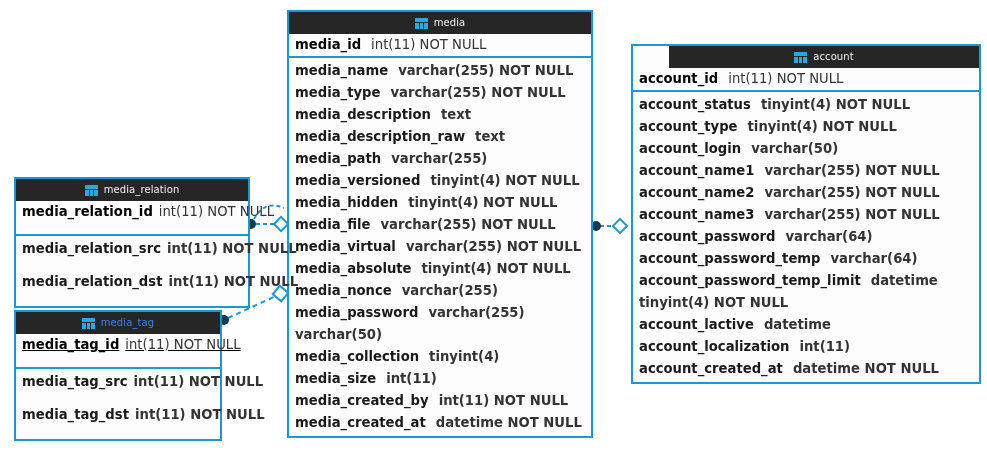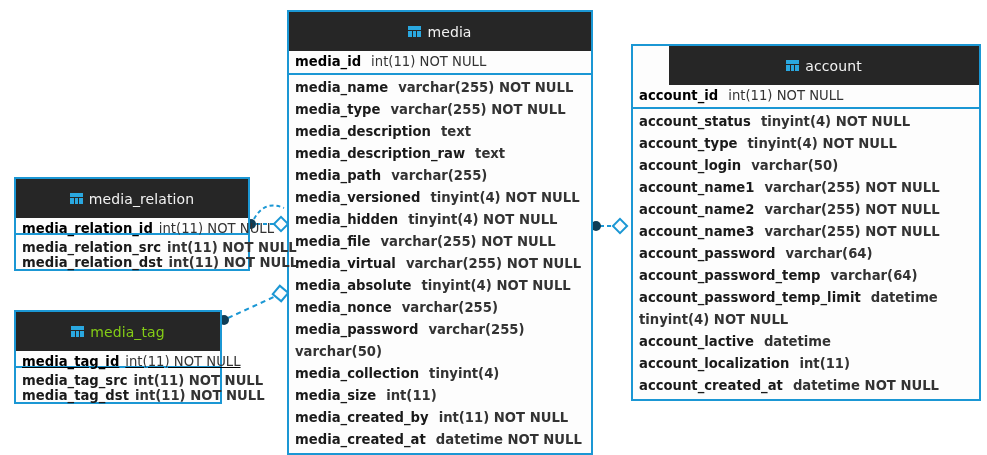--- a/index.html
+++ b/index.html
@@ -38,26 +38,26 @@
     position: absolute;
     border: 2px solid #1b97d4;
     background: #fdfdfd;
     box-sizing: border-box;
     z-index: 2;
   }
 
   .entity-header {
     background: #262626;
     color: #f2f2f2;
-    height: 39px;
+    height: 22px;
     display: flex;
     align-items: center;
     justify-content: center;
     gap: 6px;
-    font-size: 14px;
+    font-size: 10px;
     line-height: 1;
     letter-spacing: 0.1px;
   }
 
   .table-icon {
     display: inline-block;
     width: 13px;
     height: 11px;
     position: relative;
     flex: 0 0 auto;
@@ -107,21 +107,21 @@
   }
 
   .body-section {
     padding-top: 2px;
     padding-bottom: 2px;
     font-weight: bold;
   }
 
   
   .entity.tight .col-row {
-    height: 15px;
+    height: 33px;
     line-height: 21px;
   }
   .entity.tight .col-name { padding-right: 6px; }
 </style>
 </head>
 <body style="background: rgb(255, 255, 255);">
 
 <div id="canvas">
 
   <svg id="edges" viewBox="0 0 987 455" width="987" height="455">
@@ -329,21 +329,21 @@
           <span class="col-type">int(11) NOT NULL</span>
         </div>
         <div class="col-row">
           <span class="col-name">media_relation_dst</span>
           <span class="col-type">int(11) NOT NULL</span>
         </div>
       </div>
   </div>
 
   <div class="entity tight" id="entity-media_tag" style="left: 14px; top: 310px; width: 208px; border-color: rgb(27, 151, 212);">
-    <div class="entity-header" style="background: rgb(38, 38, 38); color: #84cc16;">
+    <div class="entity-header" style="background: rgb(38, 38, 38); color: #3b82f6;">
       <span class="table-icon">
         <span class="bar"></span>
           <span class="c1"></span>
           <span class="c2"></span>
           <span class="c3"></span>
       </span>
       <span>media_tag</span>
     </div>
     <div class="pk-section" style="border-bottom-color: rgb(27, 151, 212); text-decoration: underline;">
       <div class="col-row pk">

